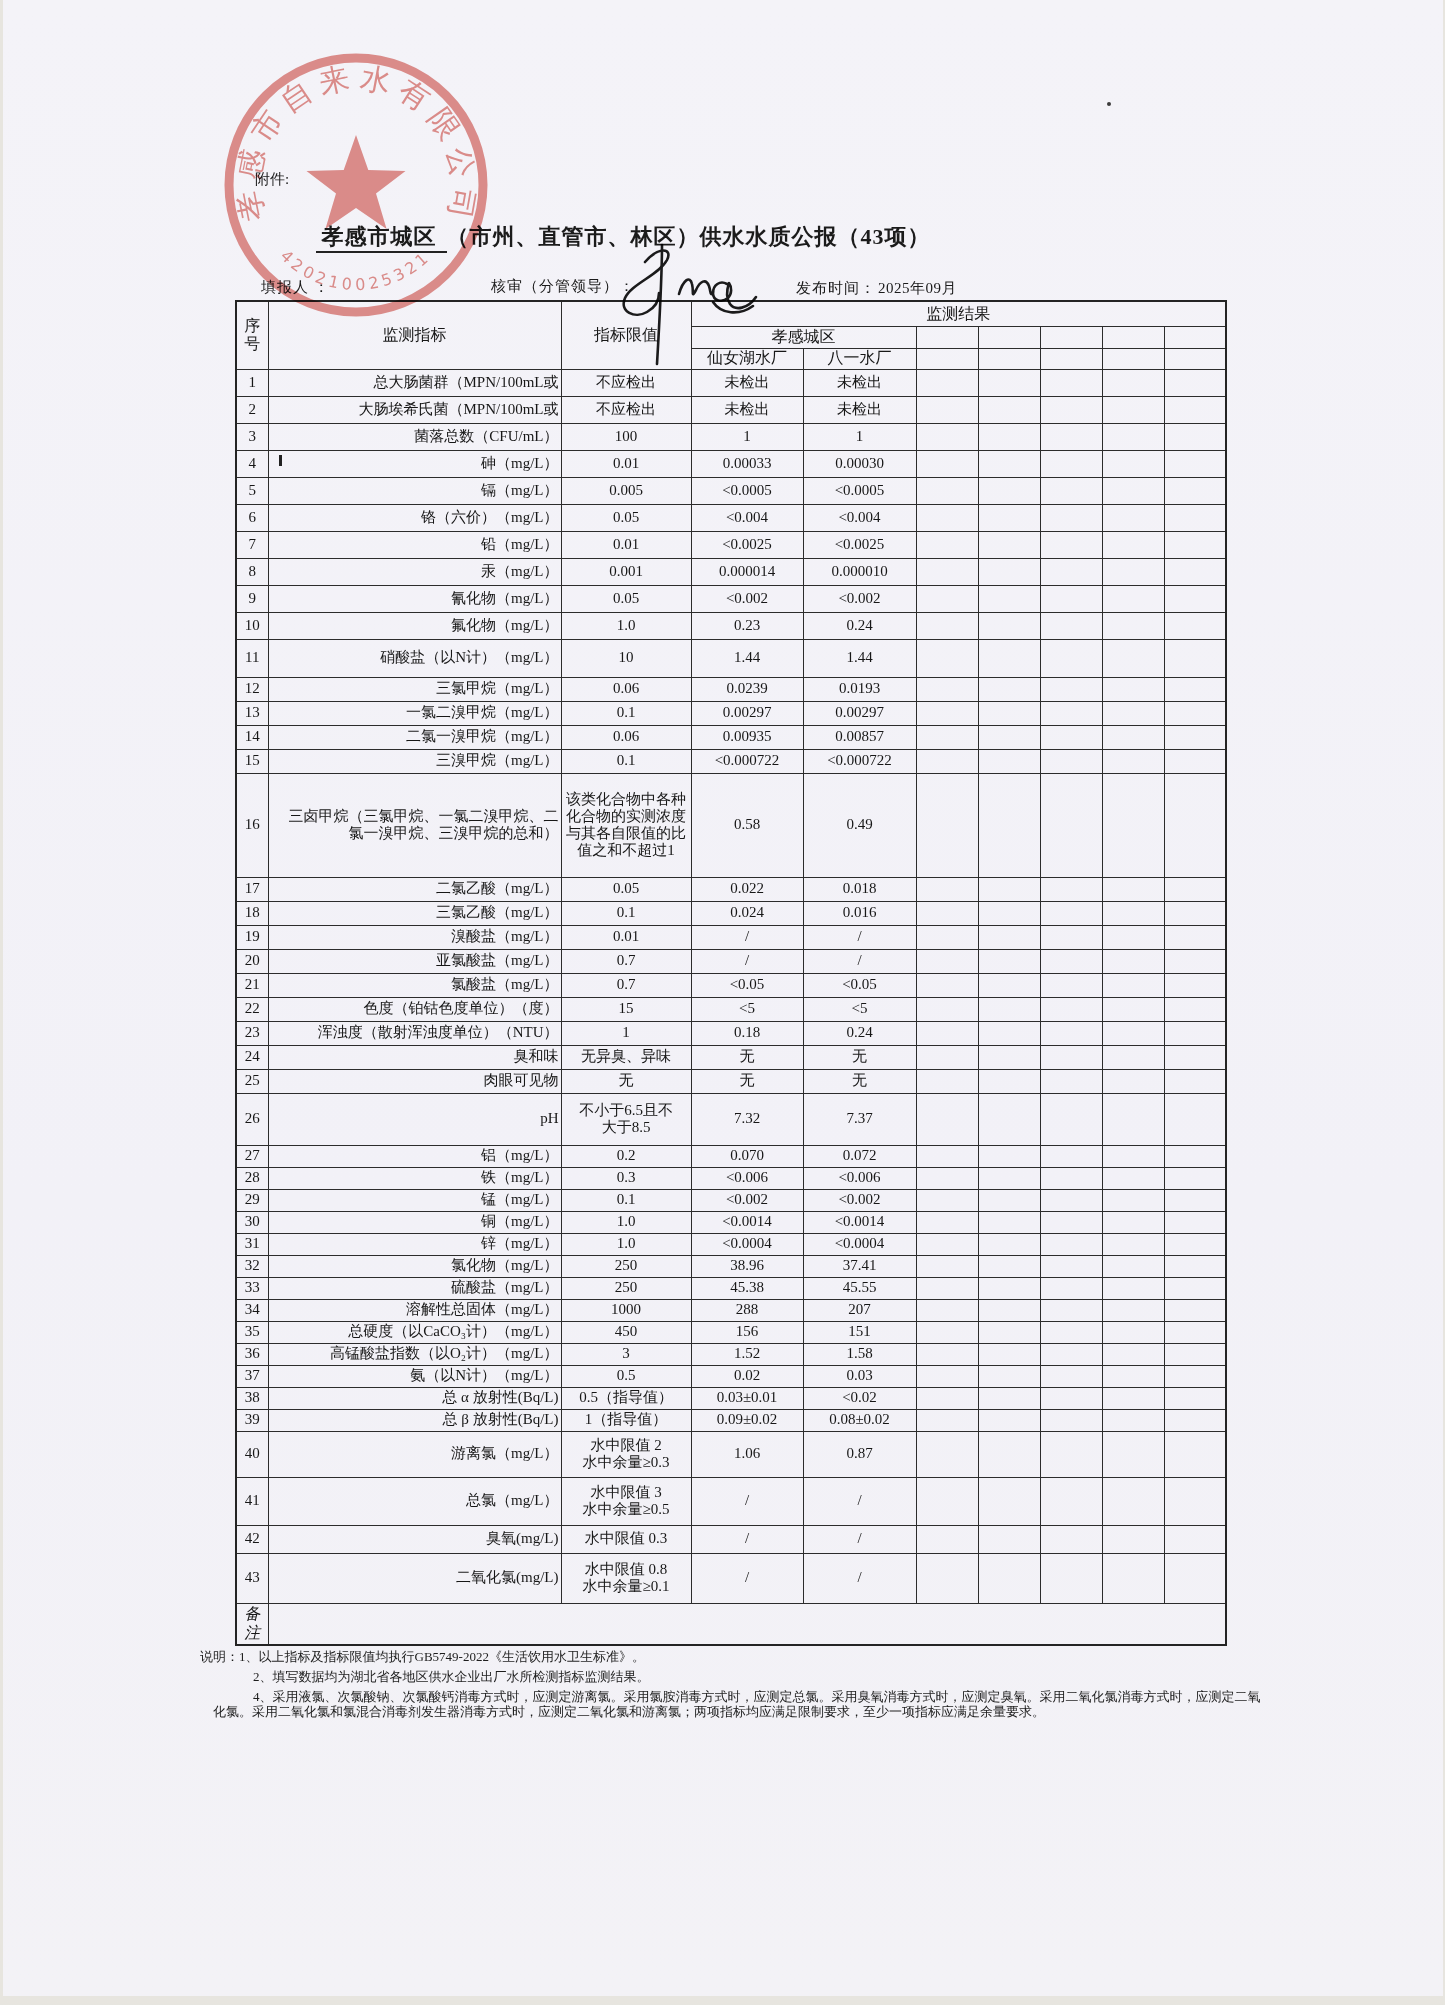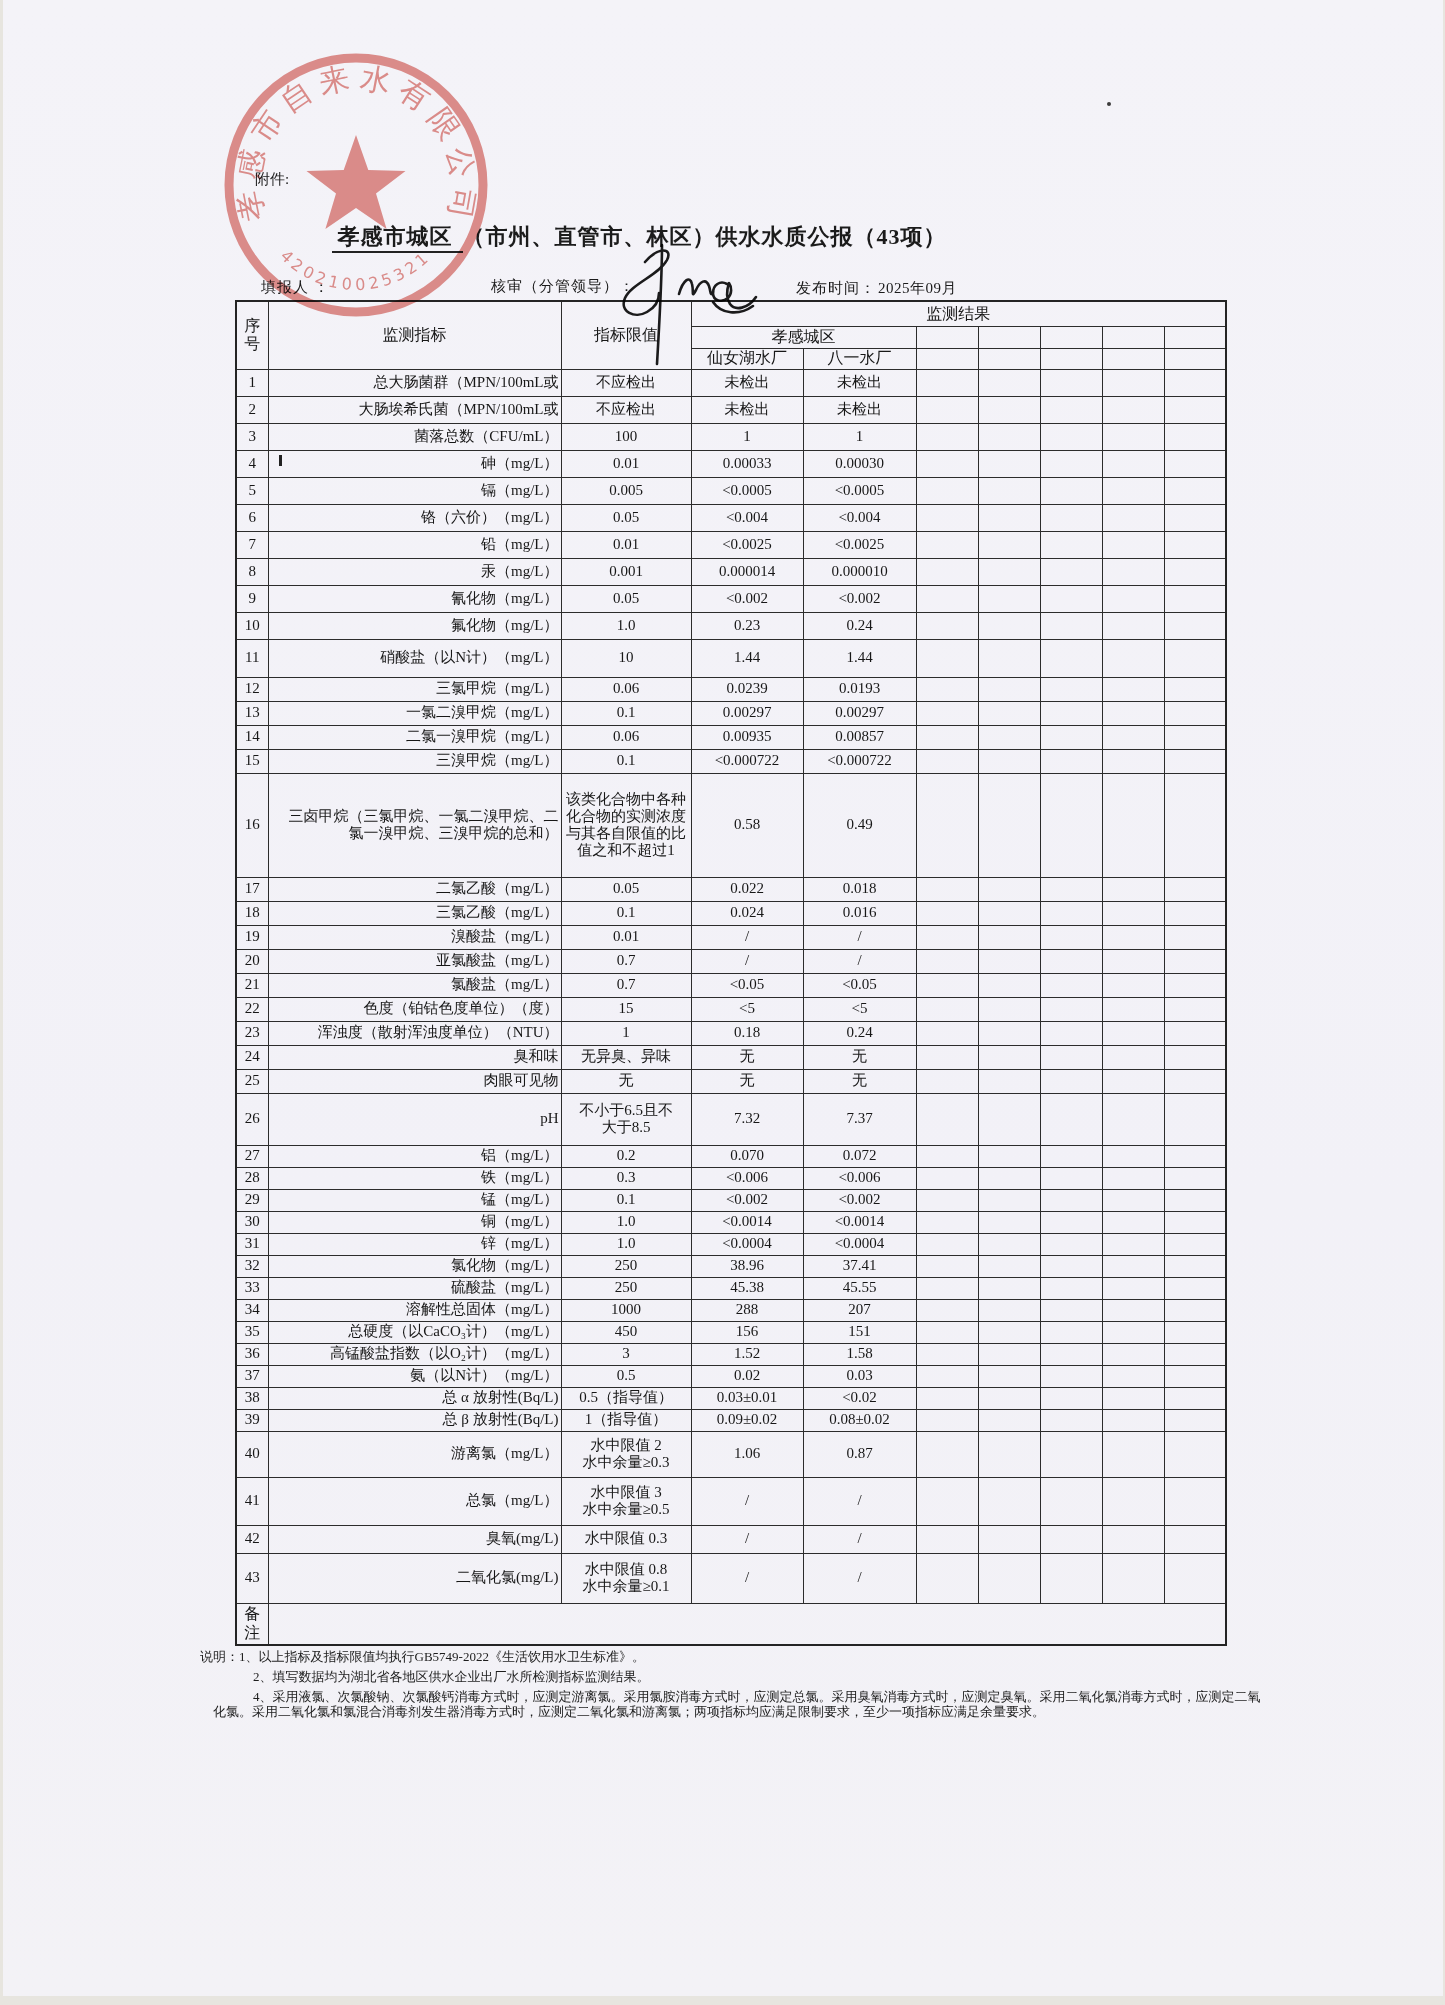--- a/index.html
+++ b/index.html
@@ -10,21 +10,21 @@
     color:#1b1b1b;
   }
   #paper{
     position:absolute;left:3px;top:0;width:1440px;height:1996px;
     background:linear-gradient(180deg,#f4f3f8 0%,#f2f1f7 60%,#f3f2f6 100%);
   }
   .abs{position:absolute;}
   .label{font-size:15px;letter-spacing:1px;}
   #attachment{left:252px;top:170px;font-size:15px;}
   #title{
-    left:16px;top:222px;width:1240px;text-align:center;
+    left:0;top:222px;width:1240px;text-align:center;
     font-size:22px;font-weight:bold;letter-spacing:1px;white-space:nowrap;
   }
   #title .u{border-bottom:2px solid #222;padding:0 10px 2px 6px;}
   #filler-label{left:258px;top:278px;}
   #reviewer-label{left:488px;top:277px;}
   #publish-label{left:793px;top:279px;}
   #publish-date{left:875px;top:279px;letter-spacing:.5px;}
 
   
   #report-table{
@@ -37,21 +37,21 @@
     padding:0 2px;vertical-align:middle;text-align:center;
     font-weight:normal;line-height:1.15;overflow:hidden;
   }
   #report-table{border:2.5px solid #242424;}
   #report-table .c-name{text-align:right;padding-left:6px;}
   #report-table .c-limit,#report-table .c-val{white-space:pre-line;}
   #report-table thead th{font-size:16px;}
   #report-table .hrow1{height:25px;}
   #report-table .hrow2{height:22px;}
   #report-table .hrow3{height:21px;}
-  #remark-row{height:42px;}
+  #remark-row{height:42px;font-style:italic;}
   #remark-row td:first-child{font-size:16px;}
 
   
   #notes{
     left:193px;top:1645px;width:1078px;
     font-size:13px;line-height:15.8px;color:#1d1d1d;
   }
   #notes p{margin:4px;}
   #notes .ind{padding-left:53px;}
   #notes .hang{padding-left:13px;text-indent:40px;}

